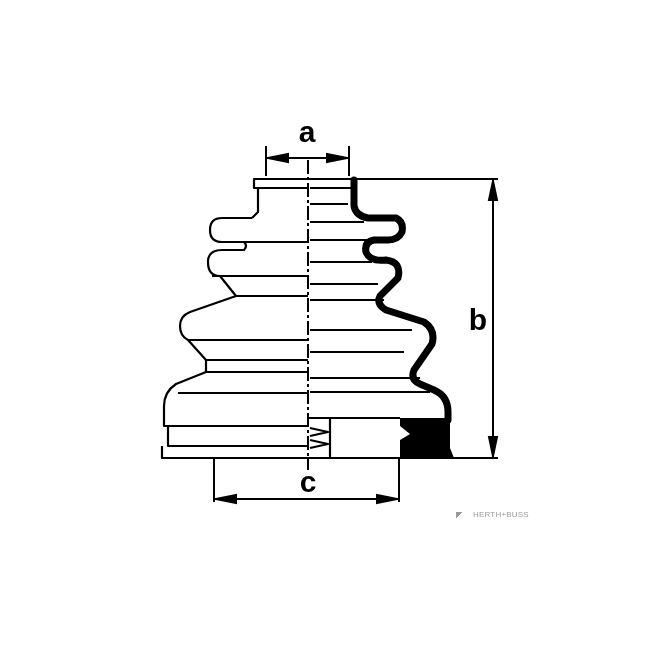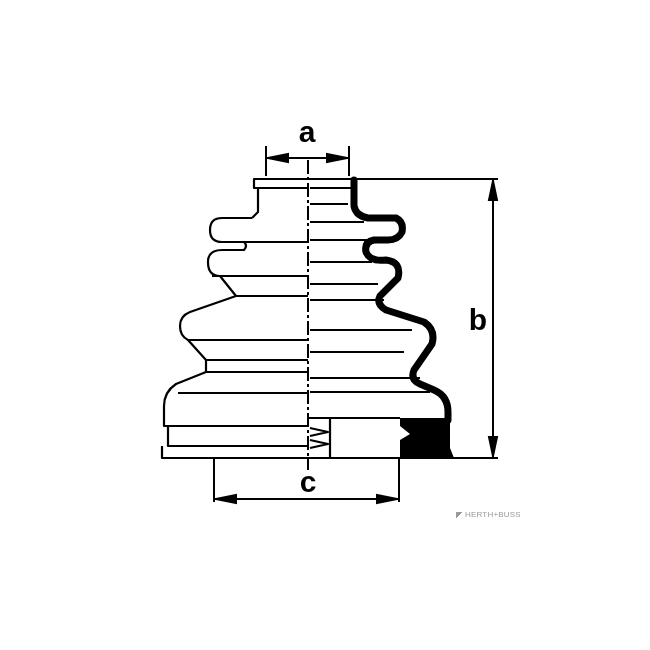--- a/index.html
+++ b/index.html
@@ -14,21 +14,21 @@
       line-height: 1;
       transform: translateX(-50%);
     }
     .brand {
       position: absolute;
       left: 456px; top: 510px;
       font-family: "Liberation Sans", "DejaVu Sans", sans-serif;
       font-size: 8px;
       color: #9a9a9a;
       letter-spacing: 0.2px;
-      display: flex; align-items: center; gap: 2px;
+      display: flex; align-items: center; gap: 10px;
     }
     .brand-mark {
       display: inline-block; width: 7px; height: 6px;
       background: linear-gradient(135deg, #9a9a9a 50%, transparent 50%);
     }
   </style>
 </head>
 <body>
 
 <svg id="canvas" viewBox="0 0 650 650" xmlns="http://www.w3.org/2000/svg">

